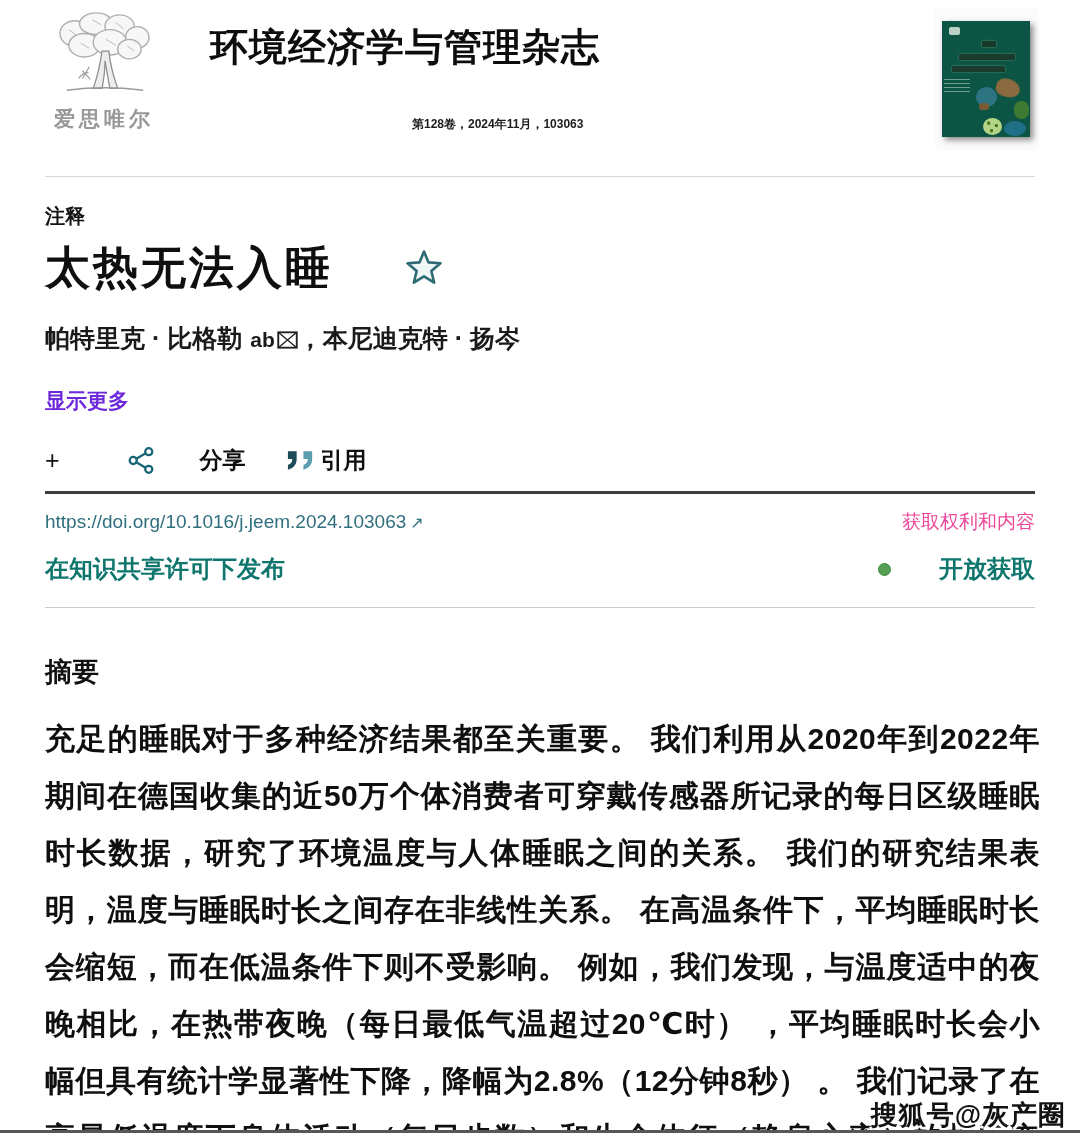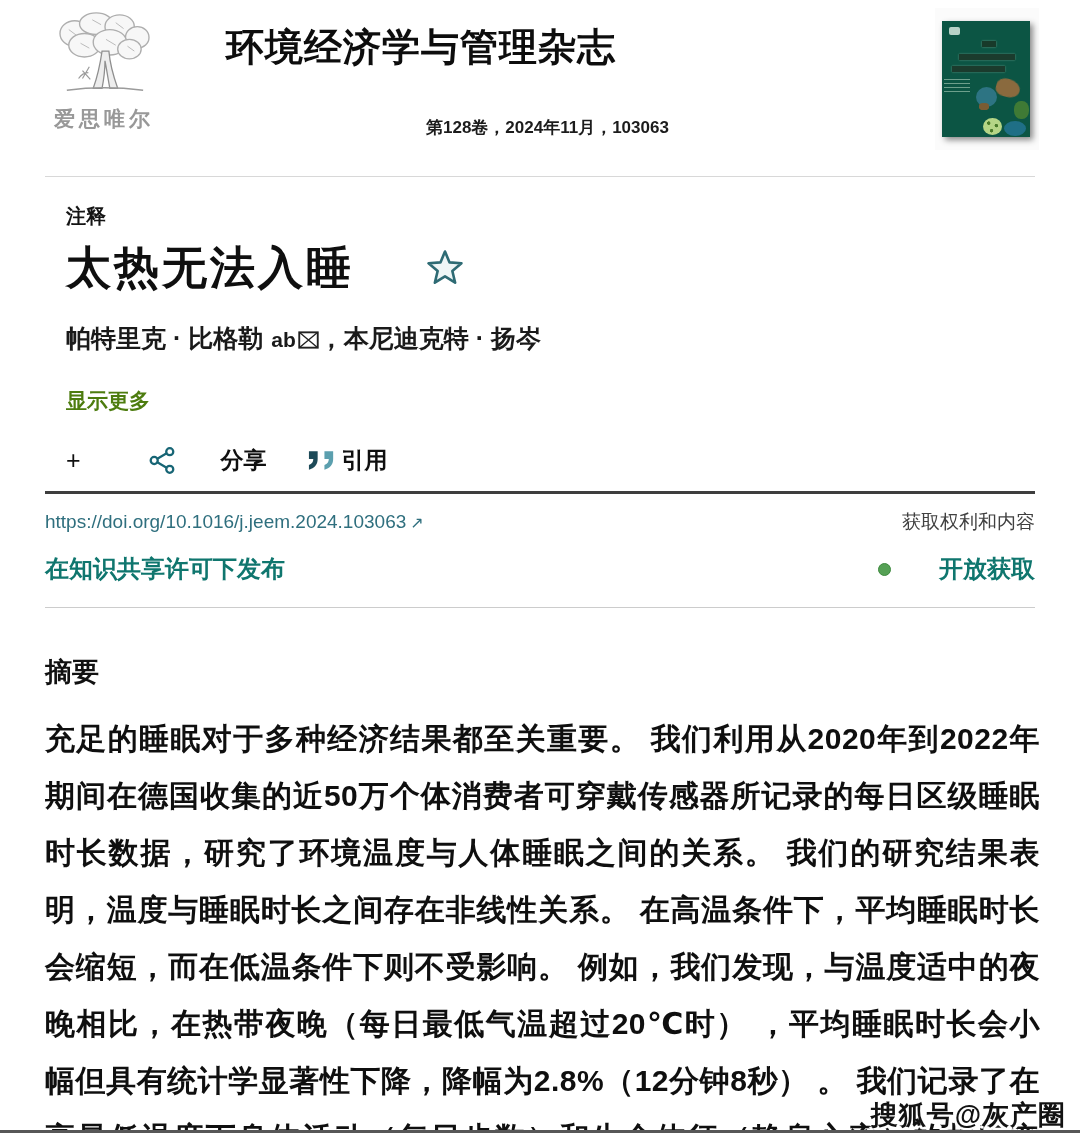--- a/index.html
+++ b/index.html
@@ -6,65 +6,65 @@
   html,body { background:#ffffff; }
   body {
     width:1080px; height:1133px; position:relative; overflow:hidden;
     font-family:"Liberation Sans","DejaVu Sans",sans-serif; color:#111;
     outline:1px solid #ececec;
   }
   
   .header { position:relative; height:176px; }
   .logo { position:absolute; left:44px; top:10px; width:120px; text-align:center; cursor:pointer; }
   .logo-label { margin-top:1px; font-size:21px; font-weight:700; color:#8d8d8d; letter-spacing:4px; opacity:.9; }
-  .journal-title { position:absolute; left:226px; top:22px; font-size:38px; font-weight:700; color:#0d0d0d; letter-spacing:1px; cursor:pointer; }
-  .issue-info { position:absolute; left:426px; top:116px; font-size:17px; font-weight:700; color:#1c1c1c; }
+  .journal-title { position:absolute; left:210px; top:22px; font-size:38px; font-weight:700; color:#0d0d0d; letter-spacing:1px; cursor:pointer; }
+  .issue-info { position:absolute; left:412px; top:116px; font-size:12px; font-weight:700; color:#1c1c1c; }
   .cover { position:absolute; right:41px; top:8px; width:104px; height:142px; background:#fbfbfb; cursor:pointer; }
   .cover-inner { position:absolute; left:7px; top:13px; width:88px; height:116px; background:#0c5544; box-shadow:3px 3px 6px rgba(0,0,0,.45); overflow:hidden; }
   .cover-inner > div { position:absolute; filter:blur(.7px); }
   .cv-logo   { left:7px;  top:6px;  width:11px; height:8px;  background:rgba(215,233,222,.85); border-radius:2px; }
   .cv-mini   { left:40px; top:20px; width:14px; height:6px;  background:rgba(25,55,40,.9);  box-shadow:0 0 2px rgba(190,225,200,.6); }
   .cv-line1  { left:17px; top:33px; width:56px; height:6px;  background:rgba(28,58,44,.95); box-shadow:0 0 2px rgba(190,225,200,.55); }
   .cv-line2  { left:10px; top:45px; width:53px; height:6px;  background:rgba(28,58,44,.95); box-shadow:0 0 2px rgba(190,225,200,.55); }
   .cv-text   { left:2px;  top:58px; width:26px; height:15px;
                background:repeating-linear-gradient(to bottom, rgba(190,220,200,.55) 0 1.5px, transparent 1.5px 4px); }
   .cv-brown  { left:54px; top:58px; width:24px; height:18px; background:#8a6a3e; border-radius:45% 55% 50% 40%; transform:rotate(15deg); }
   .cv-teal   { left:34px; top:66px; width:21px; height:20px; background:#2d7483; border-radius:50%; }
   .cv-brown2 { left:37px; top:82px; width:10px; height:7px;  background:#7a5c34; border-radius:40%; }
   .cv-green  { left:72px; top:80px; width:15px; height:18px; background:#3f7a35; border-radius:45%; }
   .cv-dots   { left:41px; top:97px; width:19px; height:17px; border-radius:50%; background:
                radial-gradient(circle at 30% 30%, #4a7a2a 1.5px, transparent 2px),
                radial-gradient(circle at 70% 45%, #4a7a2a 1.5px, transparent 2px),
                radial-gradient(circle at 45% 75%, #4a7a2a 1.5px, transparent 2px), #b5d586; }
   .cv-blue   { left:62px; top:100px; width:22px; height:15px; background:#1f6f86; border-radius:50%; }
   .divider-light { border-top:1px solid #d8d8d8; margin:0 45px; }
   
-  .article-head { padding:26px 66px 0; }
+  .article-head { padding:26px 45px 0; }
   .section-label { font-size:20px; font-weight:700; color:#141414; }
   .title-row { display:flex; align-items:center; margin-top:8px; }
   .article-title { font-size:45px; font-weight:600; color:#0f0f0f; letter-spacing:3px; }
   .star { margin-left:70px; display:inline-flex; cursor:pointer; }
   .authors { margin-top:24px; font-size:25px; font-weight:700; color:#1a1a1a; }
   .authors .name { cursor:pointer; }
   .authors .sup { font-size:21px; font-weight:700; margin-left:8px;text-align:center; }
   .authors .envelope { display:inline-block; vertical-align:-2px; margin-left:2px; cursor:pointer; }
-  .show-more { margin-top:32px; font-size:21px; font-weight:600; color:#4d7c0f; cursor:pointer; width:max-content; }
+  .show-more { margin-top:32px; font-size:21px; font-weight:600; color:#6d28d9; cursor:pointer; width:max-content; }
   .actions { margin-top:30px; display:flex; align-items:center; font-size:23px; font-weight:600; color:#0f0f0f; }
   .action { display:flex; align-items:center; cursor:pointer; }
   .action .plus { font-size:25px; font-weight:400; margin-right:7px; }
   .action .icon { display:inline-flex; margin-right:4px; }
   .action.share { margin-left:60px;gap:40px; }
   .action.cite { margin-left:40px; }
   
   .divider-dark { border-top:3px solid #3e3e3e; margin:15px 45px 0; }
   .meta { padding:0 45px; }
   .meta-row1 { display:flex; justify-content:space-between; align-items:center; margin-top:15px; font-size:19px; }
   .doi { color:#2f6f7e; cursor:pointer; }
   .doi .arrow { font-size:16px; margin-left:4px; }
-  .rights { color:#404040; cursor:pointer;font-family:Liberation Serif, serif; }
+  .rights { color:#ec4899; cursor:pointer;font-family:Liberation Serif, serif; }
   .meta-row2 { display:flex; justify-content:space-between; align-items:flex-start; margin-top:18px; font-size:24px; font-weight:700; color:#0f766e; }
   .license { cursor:pointer; }
   .oa { display:flex; align-items:center; }
   .dot { width:13px; height:13px; border-radius:50%; background:#55a055; border:1px solid #3d8a3e; margin-right:48px; }
   .divider-meta { border-top:1px solid #cccccc; margin:22px 45px 0; }
   
   .abstract { padding:0 40px 0 45px; }
   .abstract h3 { margin-top:46px; font-size:27px; font-weight:700; color:#111; }
   .abstract p { margin-top:20px; font-size:30px; line-height:57px; font-weight:600; color:#0f0f0f; text-align:justify; letter-spacing:.5px; }
   

